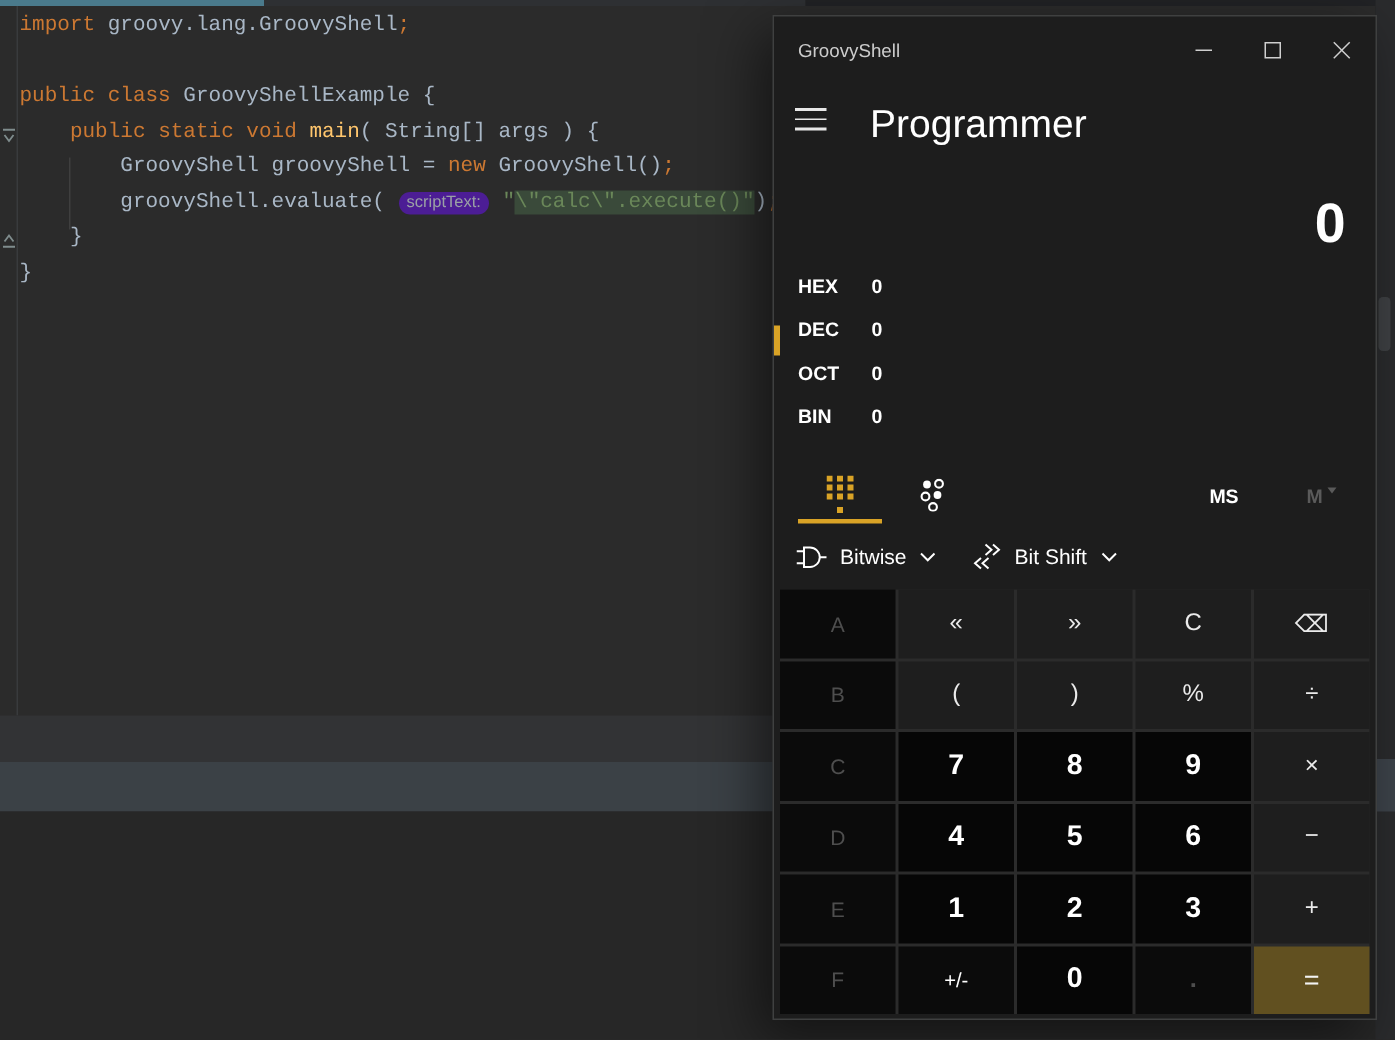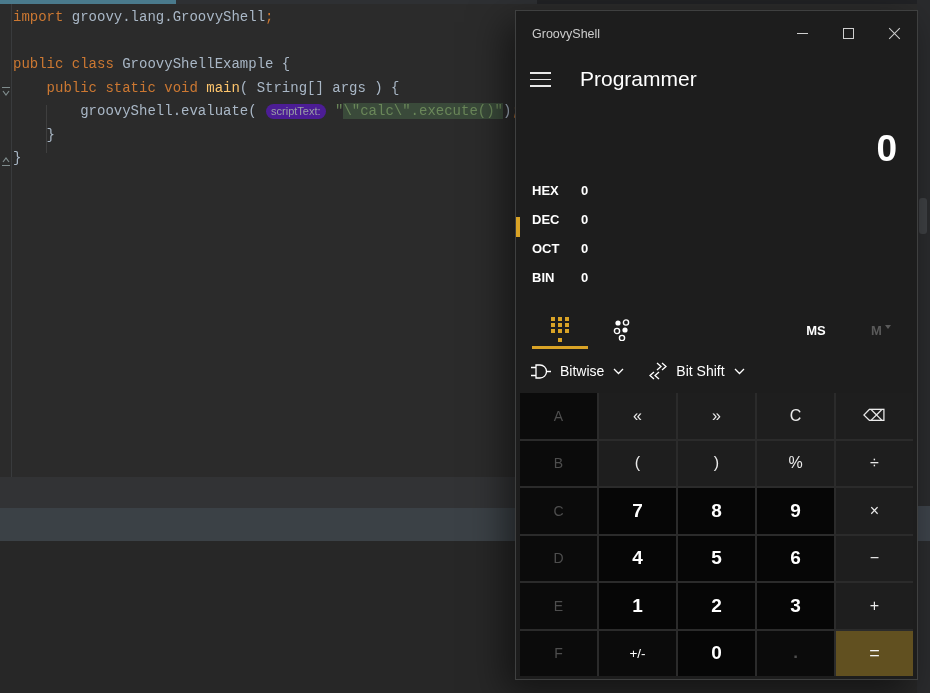--- a/index.html
+++ b/index.html
@@ -41,21 +41,21 @@
   .winbtn{width:46px;height:45px;display:flex;align-items:center;justify-content:center;}
   .glyph-min{width:11px;height:1px;background:#cfcfcf;}
   .glyph-max{width:9px;height:9px;border:1px solid #cfcfcf;}
   .glyph-close{position:relative;width:13px;height:13px;}
   .glyph-close i{position:absolute;left:-1px;top:6px;width:15px;height:1px;background:#cfcfcf;}
   .glyph-close i:first-child{transform:rotate(45deg);}
   .glyph-close i:last-child{transform:rotate(-45deg);}
 
   .hamburger{position:absolute;left:14px;top:61px;width:21px;height:15px;display:flex;flex-direction:column;justify-content:space-between;}
   .hamburger i{display:block;height:1.6px;background:#e8e8e8;}
-  .mode-title{position:absolute;left:64px;top:56px;font-size:21px;color:#ffffff;}
+  .mode-title{position:absolute;left:64px;top:56px;font-size:26px;color:#ffffff;}
 
   .display{position:absolute;right:20px;top:112px;height:52px;line-height:52px;font-size:37px;font-weight:600;color:#ffffff;text-align:right;}
 
   .radix{position:absolute;left:0;top:172px;right:0;}
   .radix-row{position:relative;height:29px;display:flex;align-items:flex-start;padding-left:16px;}
   .radix-label{width:40px;font-size:13px;font-weight:700;color:#fff;}
   .radix-value{margin-left:9px;font-size:13px;font-weight:600;color:#fff;}
   .radix-sel-bar{position:absolute;left:0;top:4.5px;width:4px;height:20px;background:#d9a326;}
 
   .toolbar{position:absolute;left:0;top:303px;right:0;height:35px;}
@@ -102,20 +102,21 @@
             <path d="M1 10.5 H9 M2 7 L5 3 L8 7" fill="none" stroke="#7f8c8d" stroke-width="1.2"></path>
           </svg>
       </div>
     </div>
     <div class="indent-guide" style="left:46px;top:101px;height:48px;"></div>
     <div class="code">
         <div class="code-line"><span class="tok-kw">import </span><span class="tok-pl">groovy.lang.GroovyShell</span><span class="tok-semi">;</span></div>
         <div class="code-line"></div>
         <div class="code-line"><span class="tok-kw">public class </span><span class="tok-pl">GroovyShellExample {</span></div>
         <div class="code-line"><span class="tok-pl">    </span><span class="tok-kw">public static void </span><span class="tok-fn">main</span><span class="tok-pl">( String[] args ) {</span></div>
+        <div class="code-line"><span class="tok-pl">        GroovyShell groovyShell = </span><span class="tok-kw">new </span><span class="tok-pl">GroovyShell()</span><span class="tok-semi">;</span></div>
         <div class="code-line"><span class="tok-pl">        groovyShell.evaluate( </span><span class="tok-hint">scriptText:</span><span class="tok-pl"> </span><span class="tok-str">"</span><span class="tok-strhl">\"calc\".execute()"</span><span class="tok-pl">)</span><span class="tok-semi">;</span></div>
         <div class="code-line"><span class="tok-pl">    }</span></div>
         <div class="code-line"><span class="tok-pl">}</span></div>
       </div>
   </div>
 
   <div class="strip1"></div>
   <div class="strip2"></div>
   <div class="bottom-panel"></div>
 

